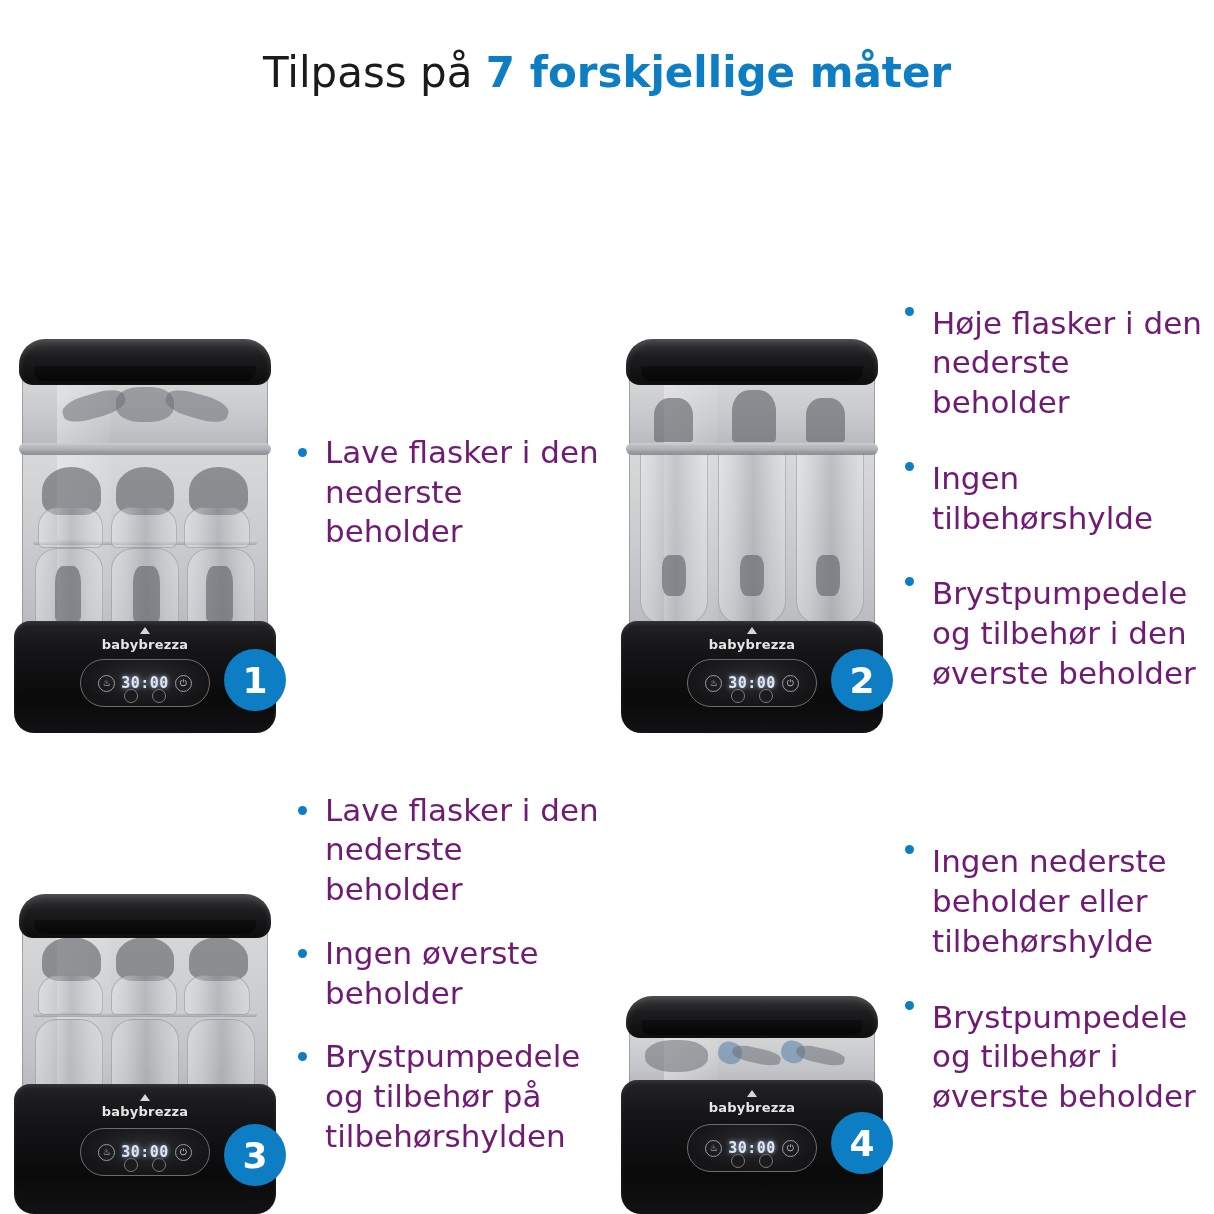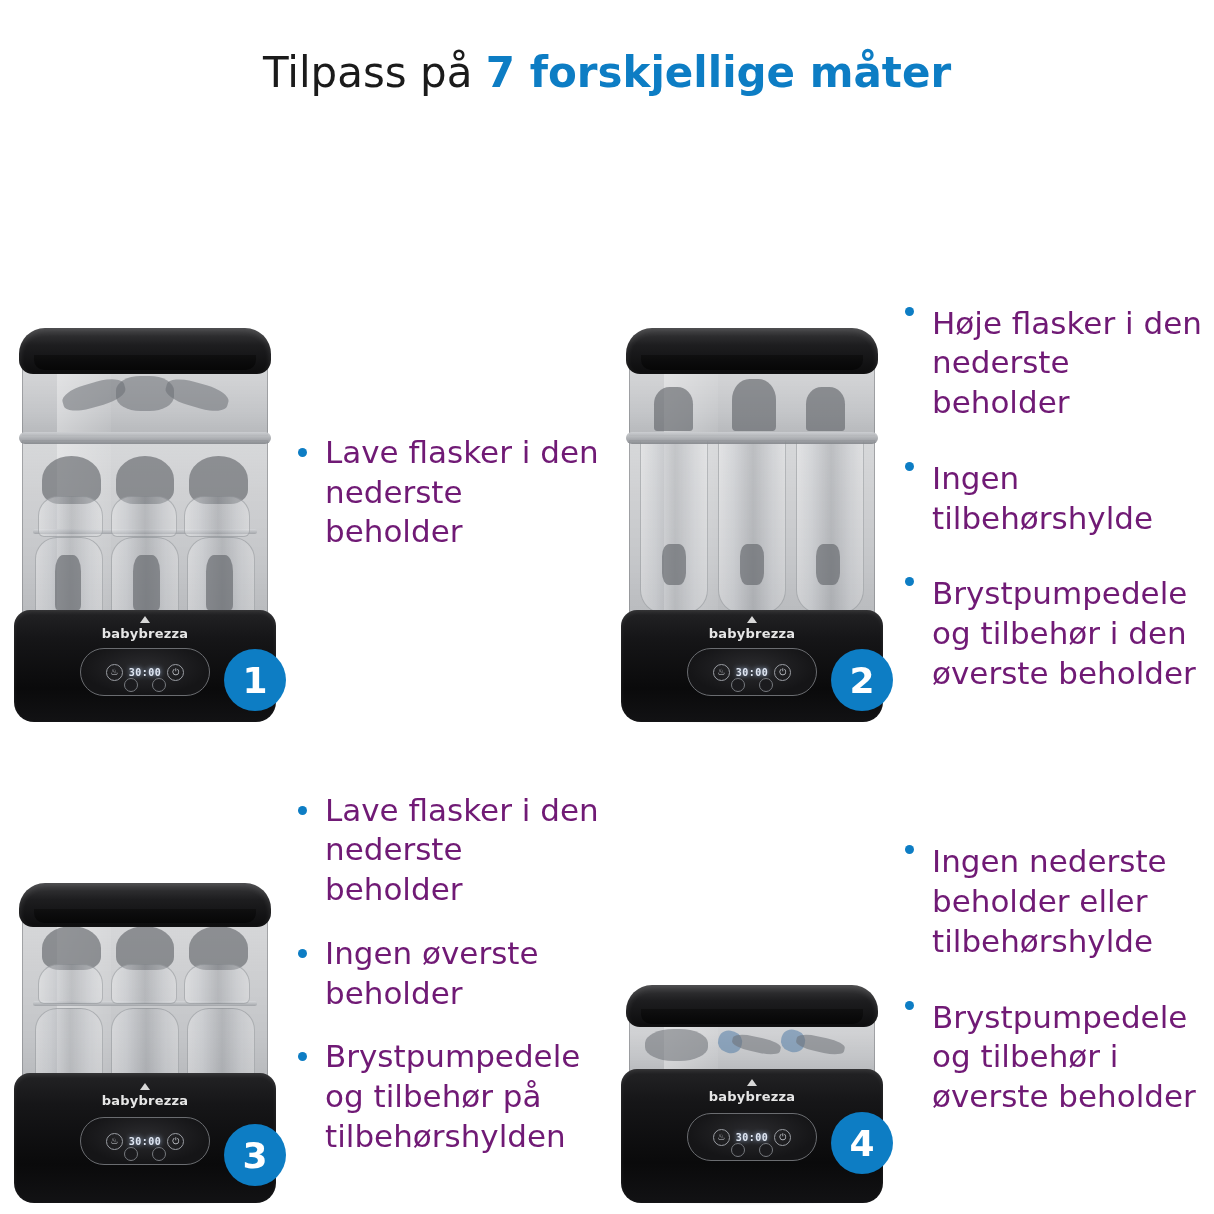--- a/index.html
+++ b/index.html
@@ -103,21 +103,21 @@
   
   .cell-2 .btext, .cell-4 .btext { white-space: normal; margin-top: 12px; }
   .cell-2 .bullets { width: 330px; }
   .cell-4 .bullets { width: 330px; }
   .cell-1 .bullets { width: 300px; }
   .cell-3 .bullets { width: 300px; }
 
   
   .device {
     position: relative;
-    margin: 11px auto;
+    margin: 0 auto;
   }
   
   .lid {
     position: absolute;
     left: 2%;
     width: 96%;
     background: linear-gradient(180deg,#3a3a3c 0%, #1d1d1f 38%, #0c0c0d 100%);
     border-radius: 26px 26px 14px 14px;
     box-shadow: inset 0 3px 6px rgba(255,255,255,0.14);
     z-index: 6;
@@ -214,21 +214,21 @@
     border-radius: 50%;
     border: 1.2px solid #9a9da3;
     display:flex; align-items:center; justify-content:center;
     color: #c8cbd1;
     font-size: 9px;
     line-height: 1;
   }
   .display {
     color: #dfe6f2;
     font-family: "DejaVu Sans Mono", monospace;
-    font-size: 10px;
+    font-size: 15px;
     font-weight: 700;
     letter-spacing: 0.5px;
     text-shadow: 0 0 5px rgba(190,215,255,0.85);
   }
   .panel-btns {
     position: absolute;
     bottom: 3px;
     left: 50%;
     transform: translateX(-50%);
     display: flex;

